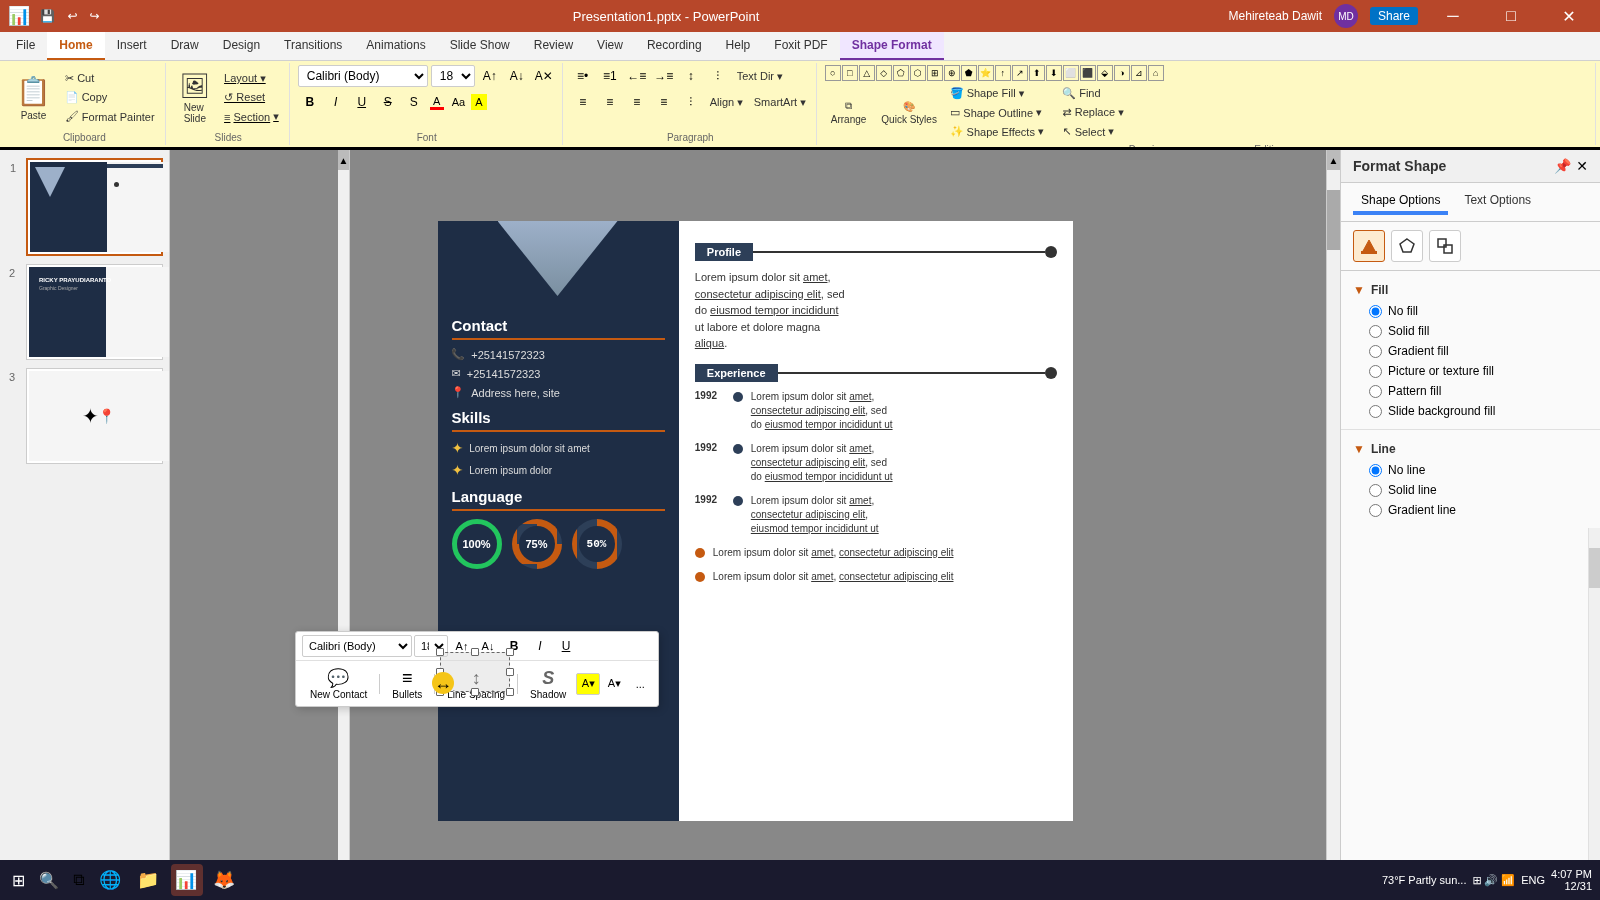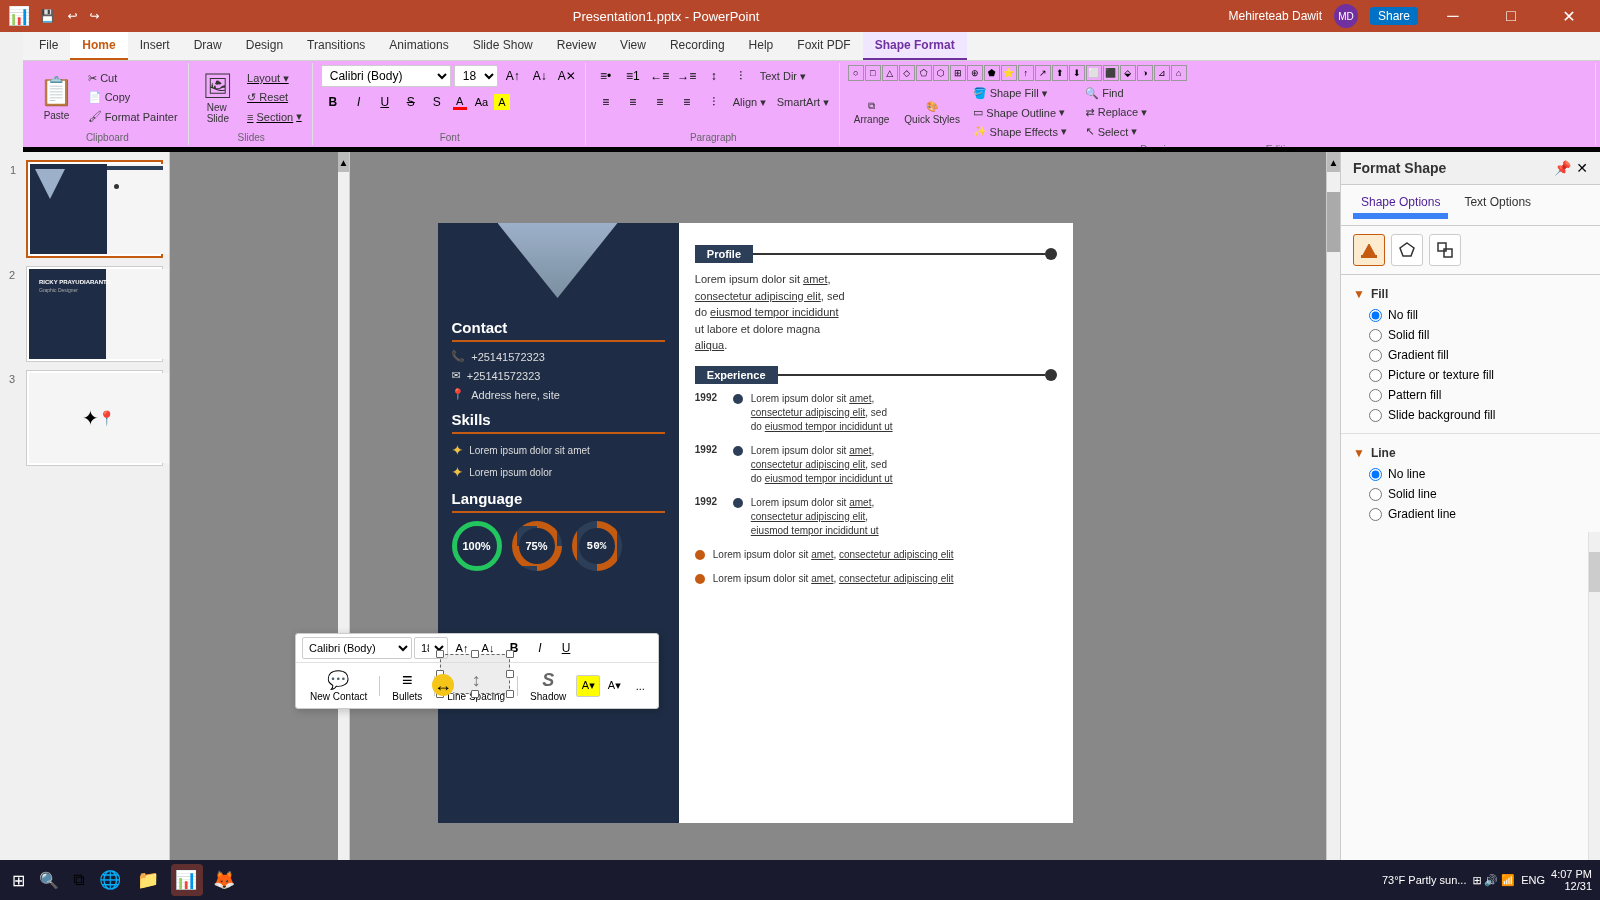--- a/index.html
+++ b/index.html
@@ -15,23 +15,22 @@
       padding: 0 8px;
       color: white;
     }
     #titlebar .left { display: flex; align-items: center; gap: 6px; }
     #titlebar .center { display: flex; align-items: center; gap: 8px; font-size: 13px; }
     #titlebar .right { display: flex; align-items: center; gap: 12px; font-size: 12px; }
     .win-btn { width: 46px; height: 32px; display: flex; align-items: center; justify-content: center; cursor: pointer; font-size: 16px; }
 
     
     #ribbon {
-      background: #f0abfc;
-      border-bottom: 5px solid #000000;
-      margin-left: 23px;
+      background: #fef9c3;
+      border-bottom: 3px solid #000000;
     }
     #ribbon-tabs {
       display: flex;
       background: #f3f3f3;
       border-bottom: 1px solid #d0d0d0;
       padding: 0 4px;
     }
     .ribbon-tab {
       padding: 6px 12px;
       font-size: 12px;
@@ -169,21 +168,21 @@
       background: #f0f0f0;
       padding: 8px 12px;
       display: flex;
       align-items: center;
       justify-content: space-between;
       border-bottom: 1px solid #ccc;
     }
     #format-panel-title { font-size: 14px; font-weight: 600; color: #333; }
     .panel-tabs { display: flex; gap: 8px; padding: 6px 12px; border-bottom: 1px solid #ccc; }
     .panel-tab { font-size: 12px; padding: 4px 8px; cursor: pointer; color: #333; border-bottom: 2px solid transparent; }
-    .panel-tab.active { color: #4c1d95; border-bottom: 6px solid #3b82f6; }
+    .panel-tab.active { color: #000000; border-bottom: 4px solid #3b82f6; }
     .panel-icons { display: flex; gap: 6px; padding: 8px 12px; border-bottom: 1px solid #ccc; }
     .panel-icon-btn {
       width: 32px; height: 32px;
       border: 1px solid #ccc;
       border-radius: 3px;
       display: flex; align-items: center; justify-content: center;
       cursor: pointer; font-size: 16px;
       background: white;
     }
     .panel-icon-btn.active { background: #fdebd0; border-color: #c55a11; }

